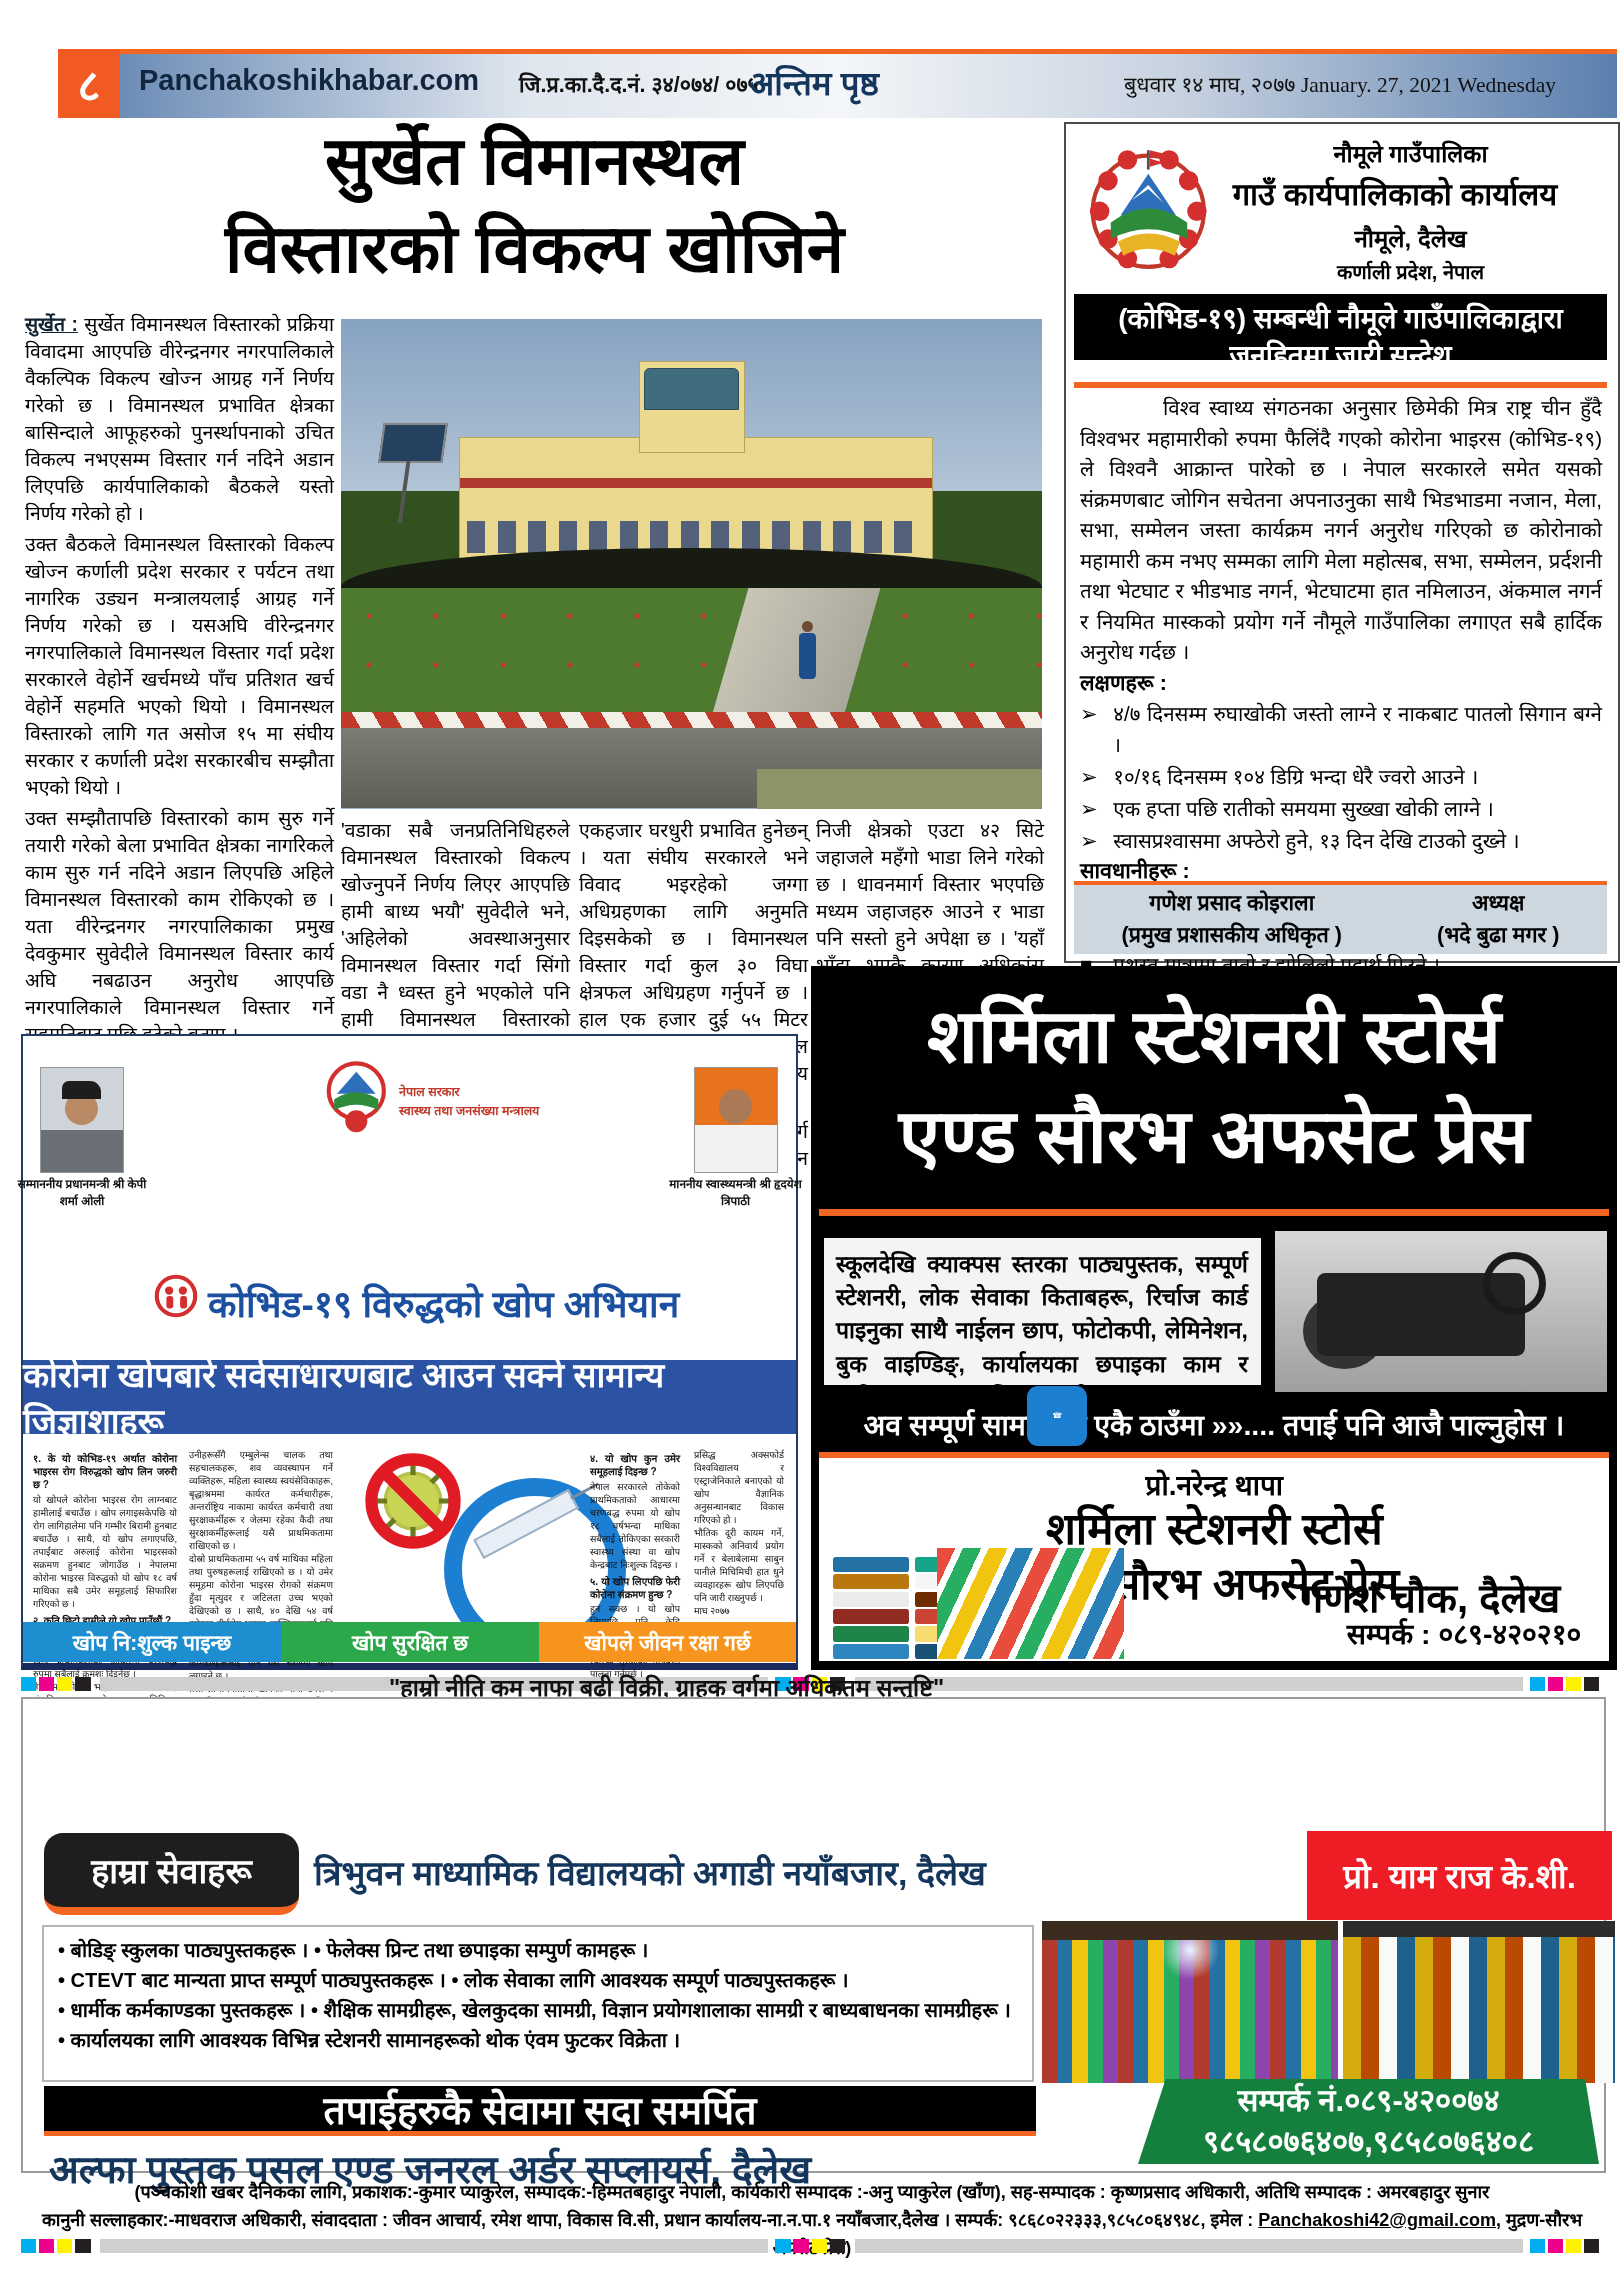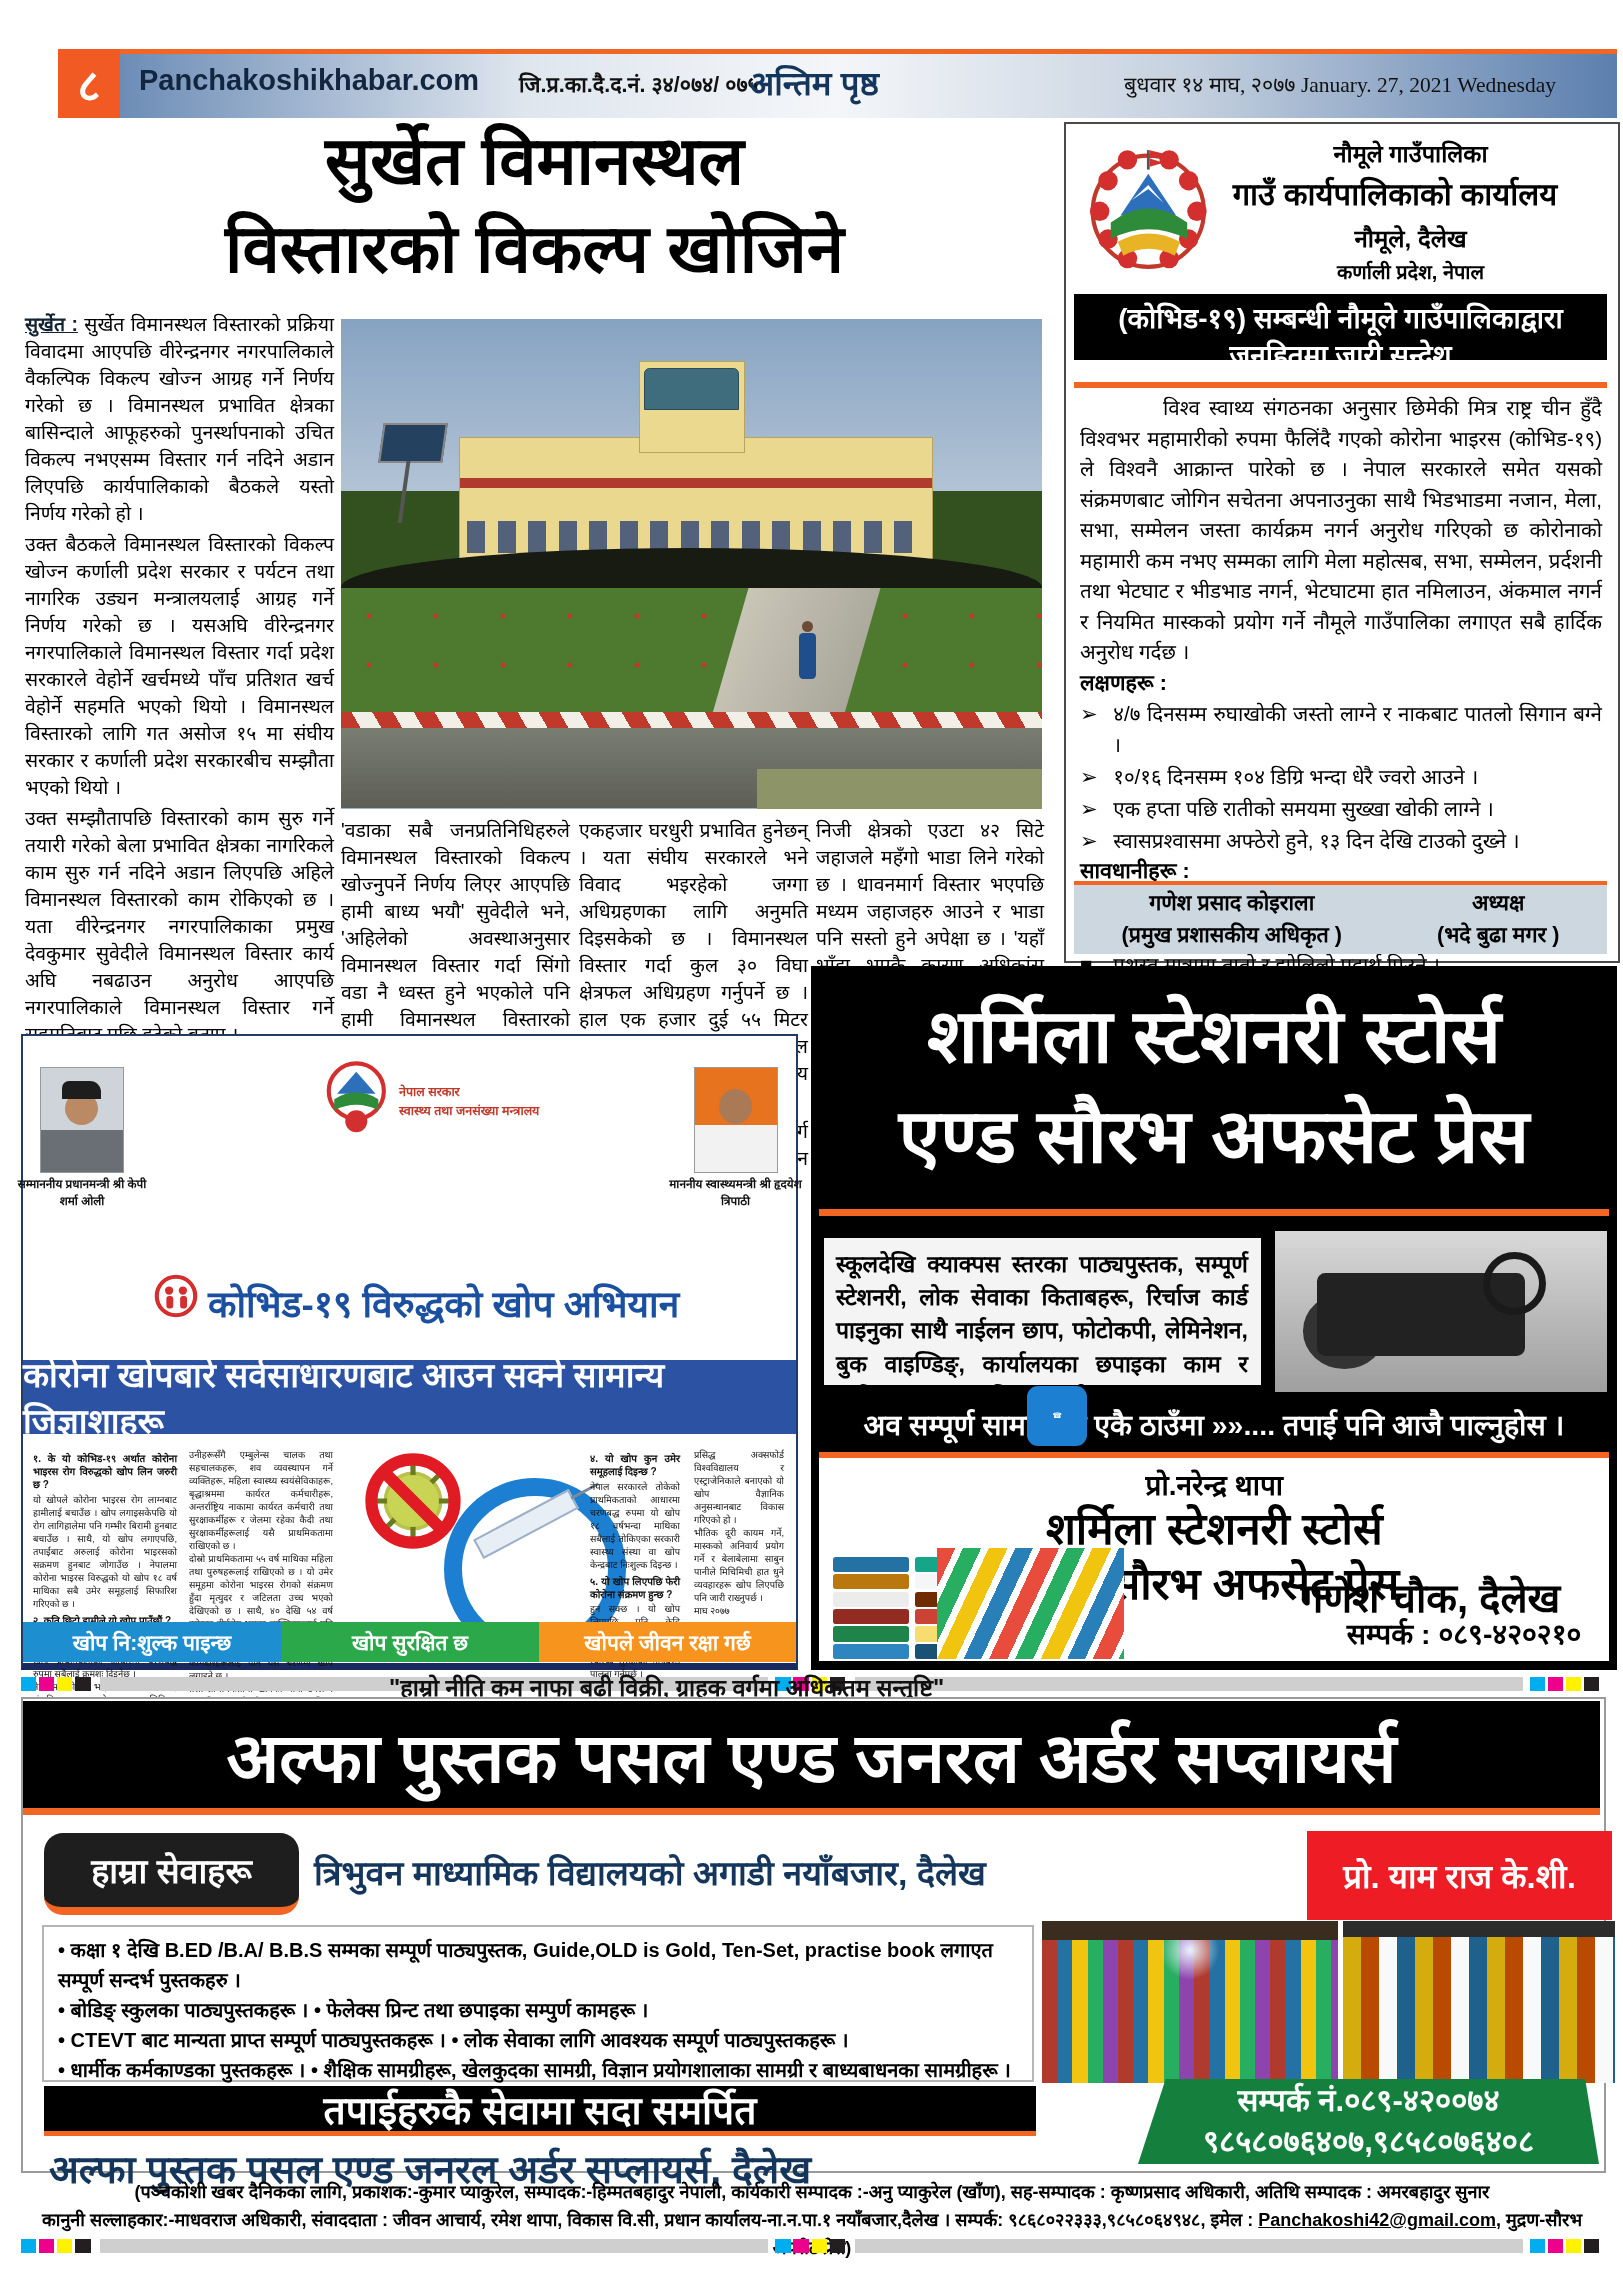--- a/index.html
+++ b/index.html
@@ -402,26 +402,24 @@
       <span class="sq k"></span>
     <span class="bar"></span>
     <span class="sq c"></span>
       <span class="sq m"></span>
       <span class="sq y"></span>
       <span class="sq k"></span>
   </div>
 
   <div class="abs alpha-quote">"हाम्रो नीति कम नाफा बढी विक्री, ग्राहक वर्गमा अधिकतम् सन्तुष्टि"</div>
   <div class="abs alpha"></div>
-  <div class="abs alpha-banner">अल्फा पुस्तक पसल एण्ड जनरल अर्डर सप्लायर्स</div>
   <div class="abs alpha-serv">हाम्रा सेवाहरू</div>
   <div class="abs alpha-loc">त्रिभुवन माध्यामिक विद्यालयको अगाडी नयाँबजार, दैलेख</div>
   <div class="abs alpha-prop">प्रो. याम राज के.शी.</div>
   <div class="abs alpha-bullets">
-    <div>• कक्षा १ देखि B.ED /B.A/ B.B.S सम्मका सम्पूर्ण पाठ्यपुस्तक, Guide,OLD is Gold, Ten-Set, practise book लगाएत सम्पूर्ण सन्दर्भ पुस्तकहरु ।</div>
     <div>• बोडिङ् स्कुलका पाठ्यपुस्तकहरू ।  • फेलेक्स प्रिन्ट तथा छपाइका सम्पुर्ण कामहरू ।</div>
     <div>• CTEVT बाट मान्यता प्राप्त सम्पूर्ण पाठ्यपुस्तकहरू ।   • लोक सेवाका लागि आवश्यक सम्पूर्ण पाठ्यपुस्तकहरू ।</div>
     <div>• धार्मीक कर्मकाण्डका पुस्तकहरू ।  •  शैक्षिक सामग्रीहरू, खेलकुदका सामग्री, विज्ञान प्रयोगशालाका सामग्री र बाध्यबाधनका सामग्रीहरू ।</div>
     <div>• कार्यालयका लागि आवश्यक विभिन्न स्टेशनरी सामानहरूको थोक एंवम फुटकर विक्रेता ।</div>
   </div>
   <div class="abs shop1"></div>
   <div class="abs shop2"></div>
   <div class="abs alpha-bottom">अल्फा पुस्तक पसल एण्ड जनरल अर्डर सप्लायर्स, दैलेख</div>
   <div class="abs alpha-strip">तपाईहरुकै सेवामा सदा समर्पित</div>
   <div class="abs alpha-contact">

